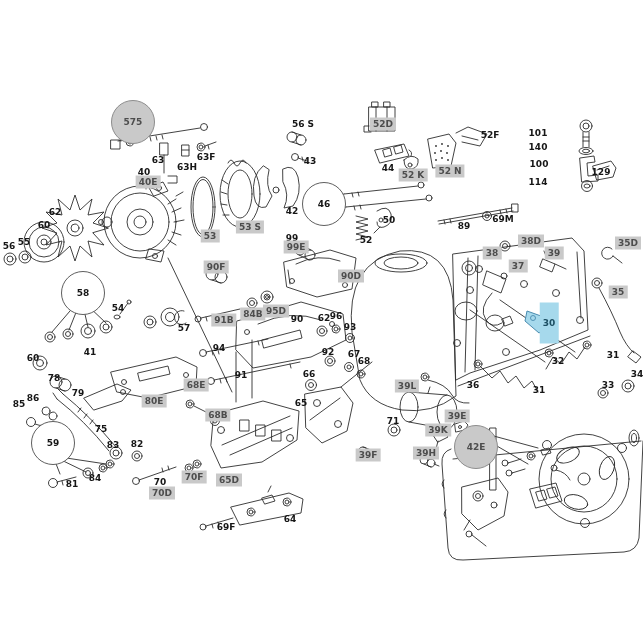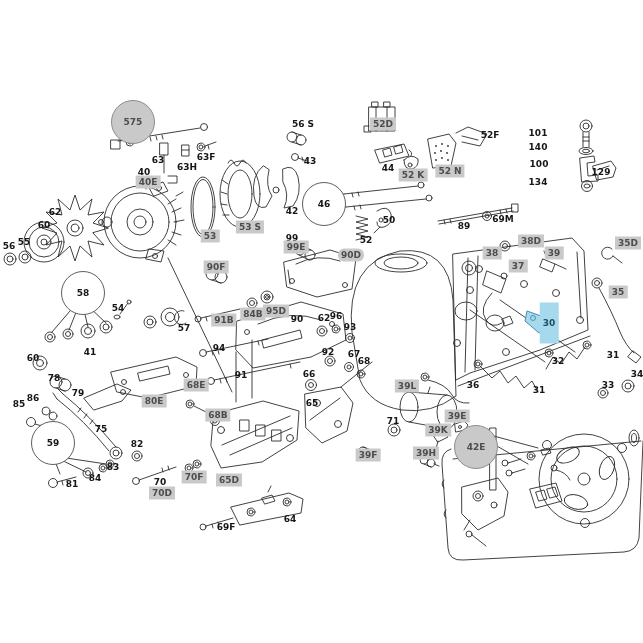--- a/index.html
+++ b/index.html
@@ -369,66 +369,66 @@
       <span class="label gray" style="left: 450px; top: 171px;">52 N</span>
       <span class="label plain" style="left: 490px; top: 135px;">52F</span>
       <span class="label circle" style="left: 324px; top: 204px;">46</span>
       <span class="label plain" style="left: 389px; top: 220px;">50</span>
       <span class="label plain" style="left: 366px; top: 240px;">52</span>
       <span class="label plain" style="left: 292px; top: 238px;">99</span>
       <span class="label gray" style="left: 296px; top: 247px;">99E</span>
       <span class="label plain" style="left: 538px; top: 133px;">101</span>
       <span class="label plain" style="left: 538px; top: 147px;">140</span>
       <span class="label plain" style="left: 539px; top: 164px;">100</span>
-      <span class="label plain" style="left: 538px; top: 182px;">134</span>
+      <span class="label plain" style="left: 538px; top: 182px;">114</span>
       <span class="label plain" style="left: 601px; top: 172px;">129</span>
       <span class="label plain" style="left: 464px; top: 226px;">89</span>
       <span class="label plain" style="left: 503px; top: 219px;">69M</span>
       <span class="label gray" style="left: 531px; top: 241px;">38D</span>
       <span class="label gray" style="left: 628px; top: 243px;">35D</span>
       <span class="label gray" style="left: 492px; top: 253px;">38</span>
       <span class="label gray" style="left: 554px; top: 253px;">39</span>
       <span class="label gray" style="left: 518px; top: 266px;">37</span>
       <span class="label gray" style="left: 618px; top: 292px;">35</span>
       <span class="label blue" style="left: 549px; top: 323px;">30</span>
       <span class="label plain" style="left: 558px; top: 361px;">32</span>
       <span class="label plain" style="left: 613px; top: 355px;">31</span>
       <span class="label plain" style="left: 539px; top: 390px;">31</span>
       <span class="label plain" style="left: 608px; top: 385px;">33</span>
       <span class="label plain" style="left: 637px; top: 374px;">34</span>
       <span class="label plain" style="left: 473px; top: 385px;">36</span>
       <span class="label gray" style="left: 216px; top: 267px;">90F</span>
-      <span class="label gray" style="left: 351px; top: 255px; border-radius: 6px;">90D</span>
+      <span class="label gray" style="left: 351px; top: 276px;">90D</span>
       <span class="label gray" style="left: 253px; top: 314px;">84B</span>
       <span class="label gray" style="left: 276px; top: 311px;">95D</span>
       <span class="label gray" style="left: 224px; top: 320px;">91B</span>
       <span class="label plain" style="left: 297px; top: 319px;">90</span>
       <span class="label plain" style="left: 324px; top: 318px;">62</span>
       <span class="label plain" style="left: 336px; top: 316px;">96</span>
       <span class="label plain" style="left: 350px; top: 327px;">93</span>
       <span class="label plain" style="left: 219px; top: 348px;">94</span>
       <span class="label plain" style="left: 328px; top: 352px;">92</span>
       <span class="label plain" style="left: 354px; top: 354px;">67</span>
       <span class="label plain" style="left: 364px; top: 361px;">68</span>
       <span class="label plain" style="left: 309px; top: 374px;">66</span>
       <span class="label plain" style="left: 241px; top: 375px;">91</span>
-      <span class="label plain" style="left: 312px; top: 403px;">65</span>
+      <span class="label plain" style="left: 301px; top: 403px;">65</span>
       <span class="label plain" style="left: 184px; top: 328px;">57</span>
       <span class="label circle" style="left: 83px; top: 293px;">58</span>
       <span class="label plain" style="left: 118px; top: 308px;">54</span>
       <span class="label plain" style="left: 90px; top: 352px;">41</span>
       <span class="label plain" style="left: 33px; top: 358px;">60</span>
       <span class="label plain" style="left: 54px; top: 378px;">78</span>
       <span class="label plain" style="left: 33px; top: 398px;">86</span>
       <span class="label plain" style="left: 19px; top: 404px;">85</span>
       <span class="label plain" style="left: 78px; top: 393px;">79</span>
       <span class="label plain" style="left: 101px; top: 429px;">75</span>
       <span class="label circle" style="left: 53px; top: 443px;">59</span>
       <span class="label plain" style="left: 137px; top: 444px;">82</span>
-      <span class="label plain" style="left: 113px; top: 467px;">83</span>
+      <span class="label plain" style="left: 113px; top: 445px;">83</span>
       <span class="label plain" style="left: 95px; top: 478px;">84</span>
       <span class="label plain" style="left: 72px; top: 484px;">81</span>
       <span class="label plain" style="left: 160px; top: 482px;">70</span>
       <span class="label gray" style="left: 162px; top: 493px;">70D</span>
       <span class="label gray" style="left: 194px; top: 477px;">70F</span>
       <span class="label gray" style="left: 154px; top: 401px;">80E</span>
       <span class="label gray" style="left: 196px; top: 385px;">68E</span>
       <span class="label gray" style="left: 218px; top: 415px;">68B</span>
       <span class="label gray" style="left: 229px; top: 480px;">65D</span>
       <span class="label plain" style="left: 290px; top: 519px;">64</span>

